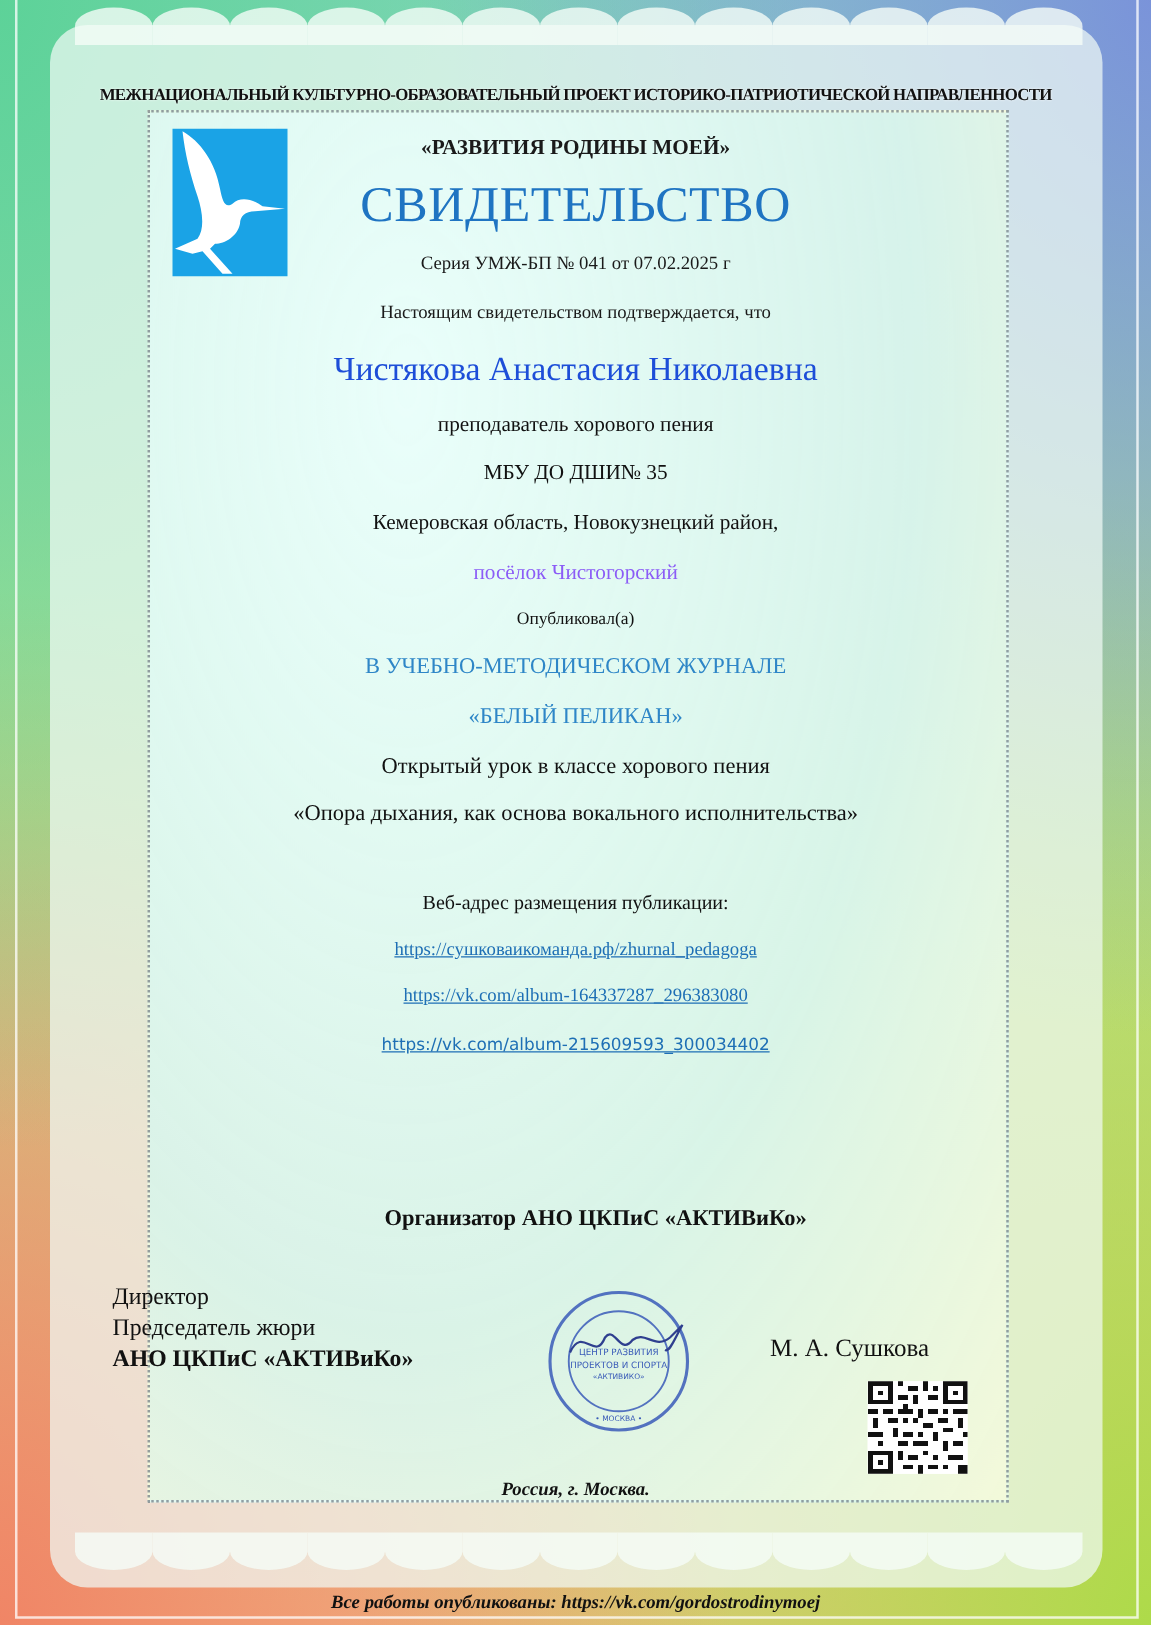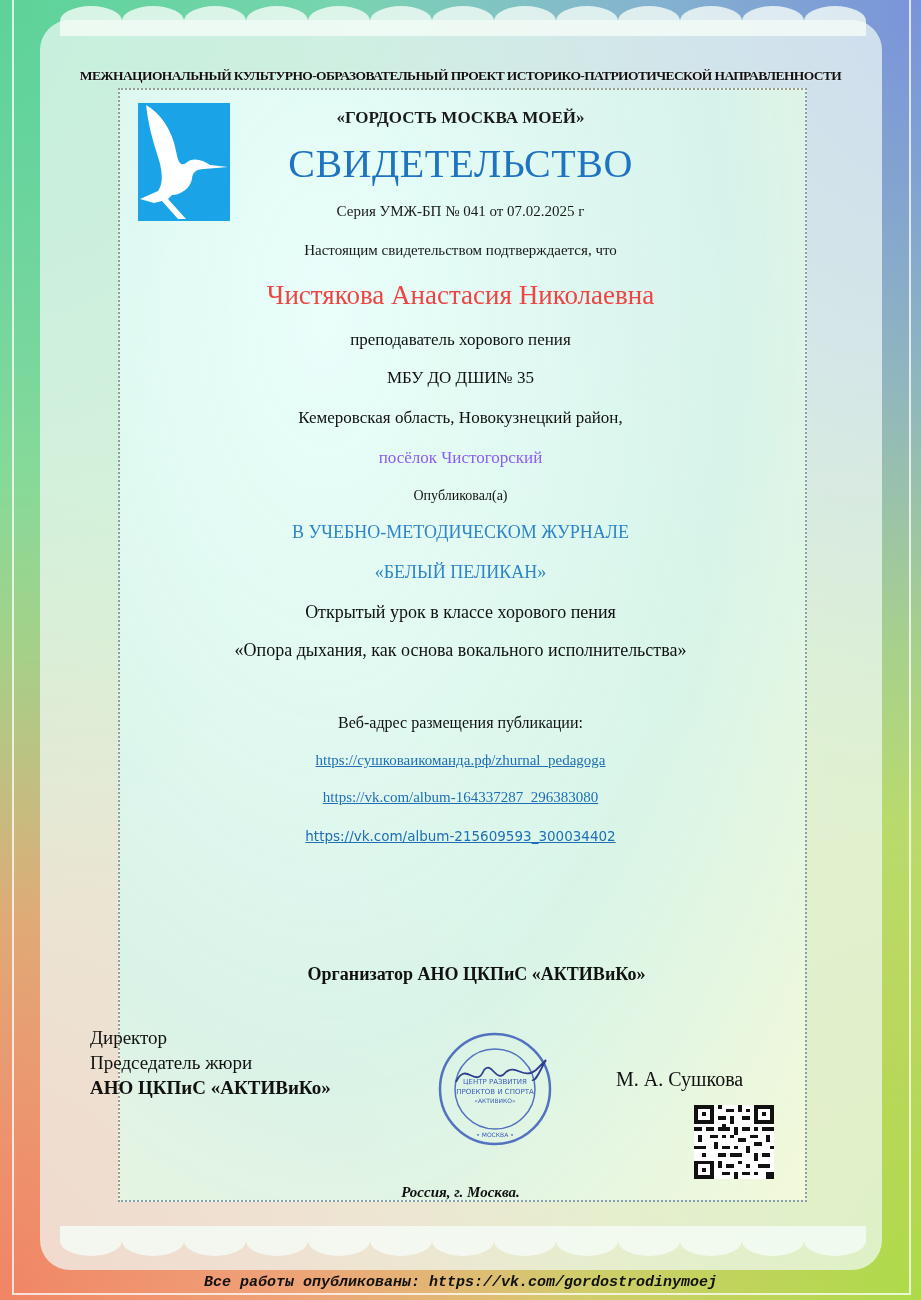--- a/index.html
+++ b/index.html
@@ -40,21 +40,21 @@
     position:absolute; left:138px; top:103px; width:92px; height:118px;
     background:#1aa3e6;
   }
   .center-col {
     position:absolute; left:200px; width:521px; text-align:center;
   }
   .t-project { top:108px; font-size:17px; font-weight:bold; color:#1a1a1a; }
   .t-title { top:140px; font-size:40px; color:#1f74c2; letter-spacing:0.5px; }
   .t-series { top:203px; font-size:15px; color:#1a1a1a; }
   .t-confirm { top:242px; font-size:15px; color:#1a1a1a; }
-  .t-name { left:120px; width:681px; top:280px; font-size:27px; color:#ef4444; }
+  .t-name { left:120px; width:681px; top:280px; font-size:27px; color:#1d4ed8; }
   .t-role { top:330px; font-size:17px; color:#111; }
   .t-org { top:368px; font-size:17px; color:#111; }
   .t-region { left:120px; width:681px; top:408px; font-size:17px; color:#111; }
   .t-settle { top:448px; font-size:17px; color:#8b5cf6; }
   .t-published { top:488px; font-size:14px; color:#111; }
   .t-journal1 { left:120px; width:681px; top:522px; font-size:18px; color:#2e86c7; }
   .t-journal2 { top:562px; font-size:18px; color:#2e86c7; }
   .t-lesson { top:602px; font-size:18px; color:#111; }
   .t-topic { left:120px; width:681px; top:640px; font-size:18px; color:#111; }
   .t-webaddr { top:714px; font-size:16px; color:#111; }
@@ -76,21 +76,21 @@
   .qr {
     position:absolute; left:694px; top:1105px; width:80px; height:74px;
     background:#fff;
   }
   .city {
     position:absolute; left:0; width:921px; top:1184px; text-align:center;
     font-size:15px; font-weight:bold; font-style:italic; color:#111;
   }
   .footer {
     position:absolute; left:0; width:921px; top:1274px; text-align:center;
-    font-size:15px; font-weight:bold; font-style:italic; color:#111;font-family:Liberation Mono, monospace;
+    font-size:15px; font-weight:bold; font-style:italic; color:#111;
   }
   .scallop-row { position:absolute; display:flex; gap:0; }
   .scallop { width:62px; height:30px; border-radius:50% 50% 0 0; background:rgba(245,252,248,0.8); }
 </style>
 </head>
 <body>
 
 <div class="outer-line"></div>
 <div class="lace"></div>
 
@@ -128,21 +128,21 @@
 <div class="panel"></div>
 
 <div class="header-line">МЕЖНАЦИОНАЛЬНЫЙ КУЛЬТУРНО-ОБРАЗОВАТЕЛЬНЫЙ ПРОЕКТ  ИСТОРИКО-ПАТРИОТИЧЕСКОЙ НАПРАВЛЕННОСТИ</div>
 
 <div class="logo">
   <svg width="92" height="118" viewBox="0 0 92 118">
     <path d="M8 2 C22 10 34 26 38 48 C40 58 42 64 48 60 C54 54 64 56 72 62 L90 64 L66 66 C58 66 54 70 54 76 C52 86 42 92 34 92 L30 96 L48 116 L40 116 L24 98 L16 100 L2 96 L20 88 C26 80 24 66 20 54 C14 36 10 20 8 2 Z" fill="#ffffff"></path>
   </svg>
 </div>
 
-<div class="center-col t-project" style="position:absolute;">«ГОРДОСТЬ МОСКВА МОЕЙ»</div>
+<div class="center-col t-project" style="position:absolute;">«РАЗВИТИЯ РОДИНЫ МОЕЙ»</div>
 <div class="center-col t-title" style="position:absolute;">СВИДЕТЕЛЬСТВО</div>
 <div class="center-col t-series" style="position:absolute;">Серия УМЖ-БП № 041 от 07.02.2025 г</div>
 <div class="center-col t-confirm" style="position:absolute;">Настоящим свидетельством подтверждается, что</div>
 <div class="center-col t-name" style="position:absolute;">Чистякова Анастасия Николаевна</div>
 <div class="center-col t-role" style="position:absolute;">преподаватель хорового пения</div>
 <div class="center-col t-org" style="position:absolute;">МБУ ДО ДШИ№ 35</div>
 <div class="center-col t-region" style="position:absolute;">Кемеровская область, Новокузнецкий район,</div>
 <div class="center-col t-settle" style="position:absolute;">посёлок Чистогорский</div>
 <div class="center-col t-published" style="position:absolute;">Опубликовал(а)</div>
 <div class="center-col t-journal1" style="position:absolute;">В УЧЕБНО-МЕТОДИЧЕСКОМ ЖУРНАЛЕ</div>

